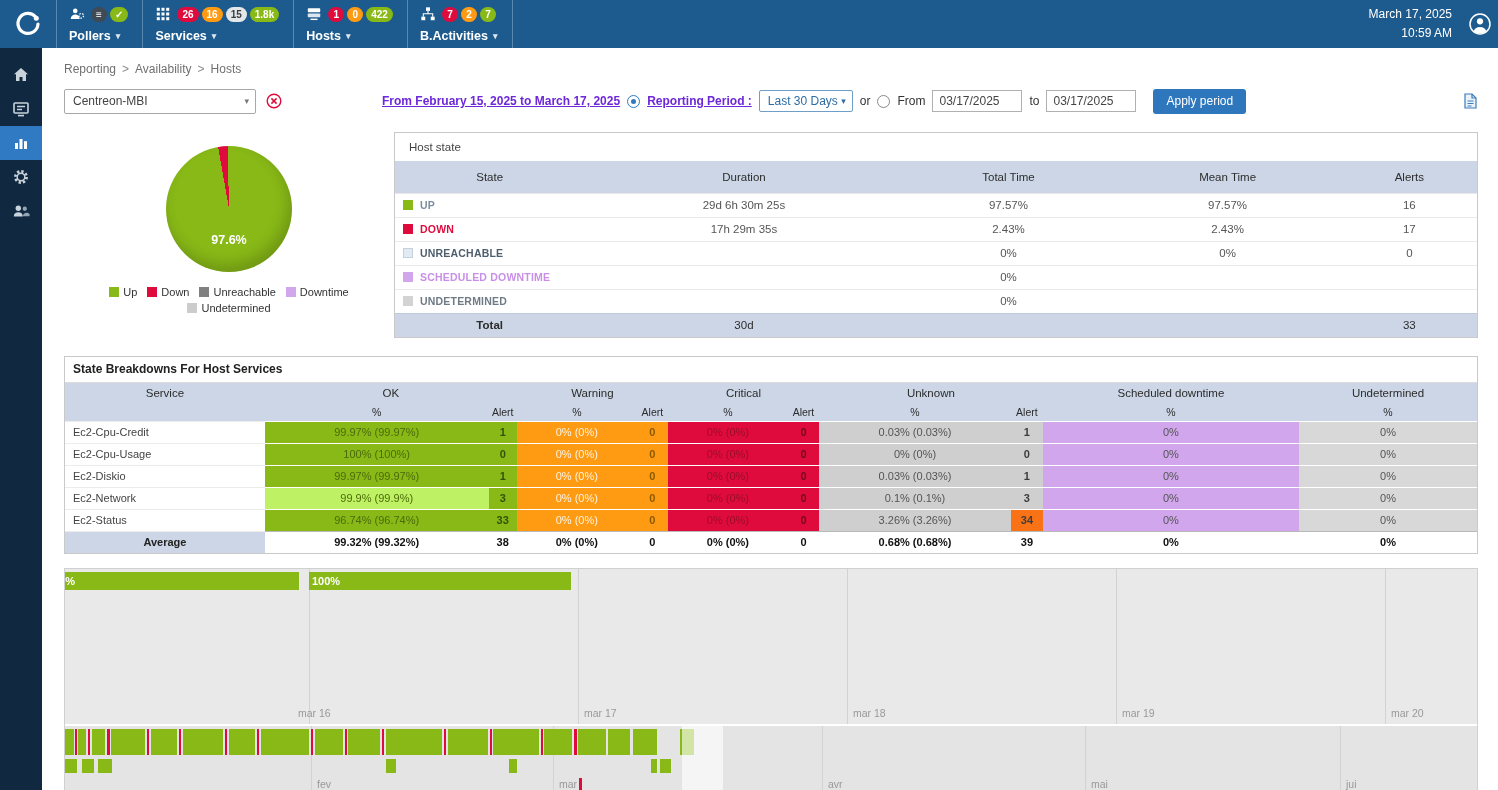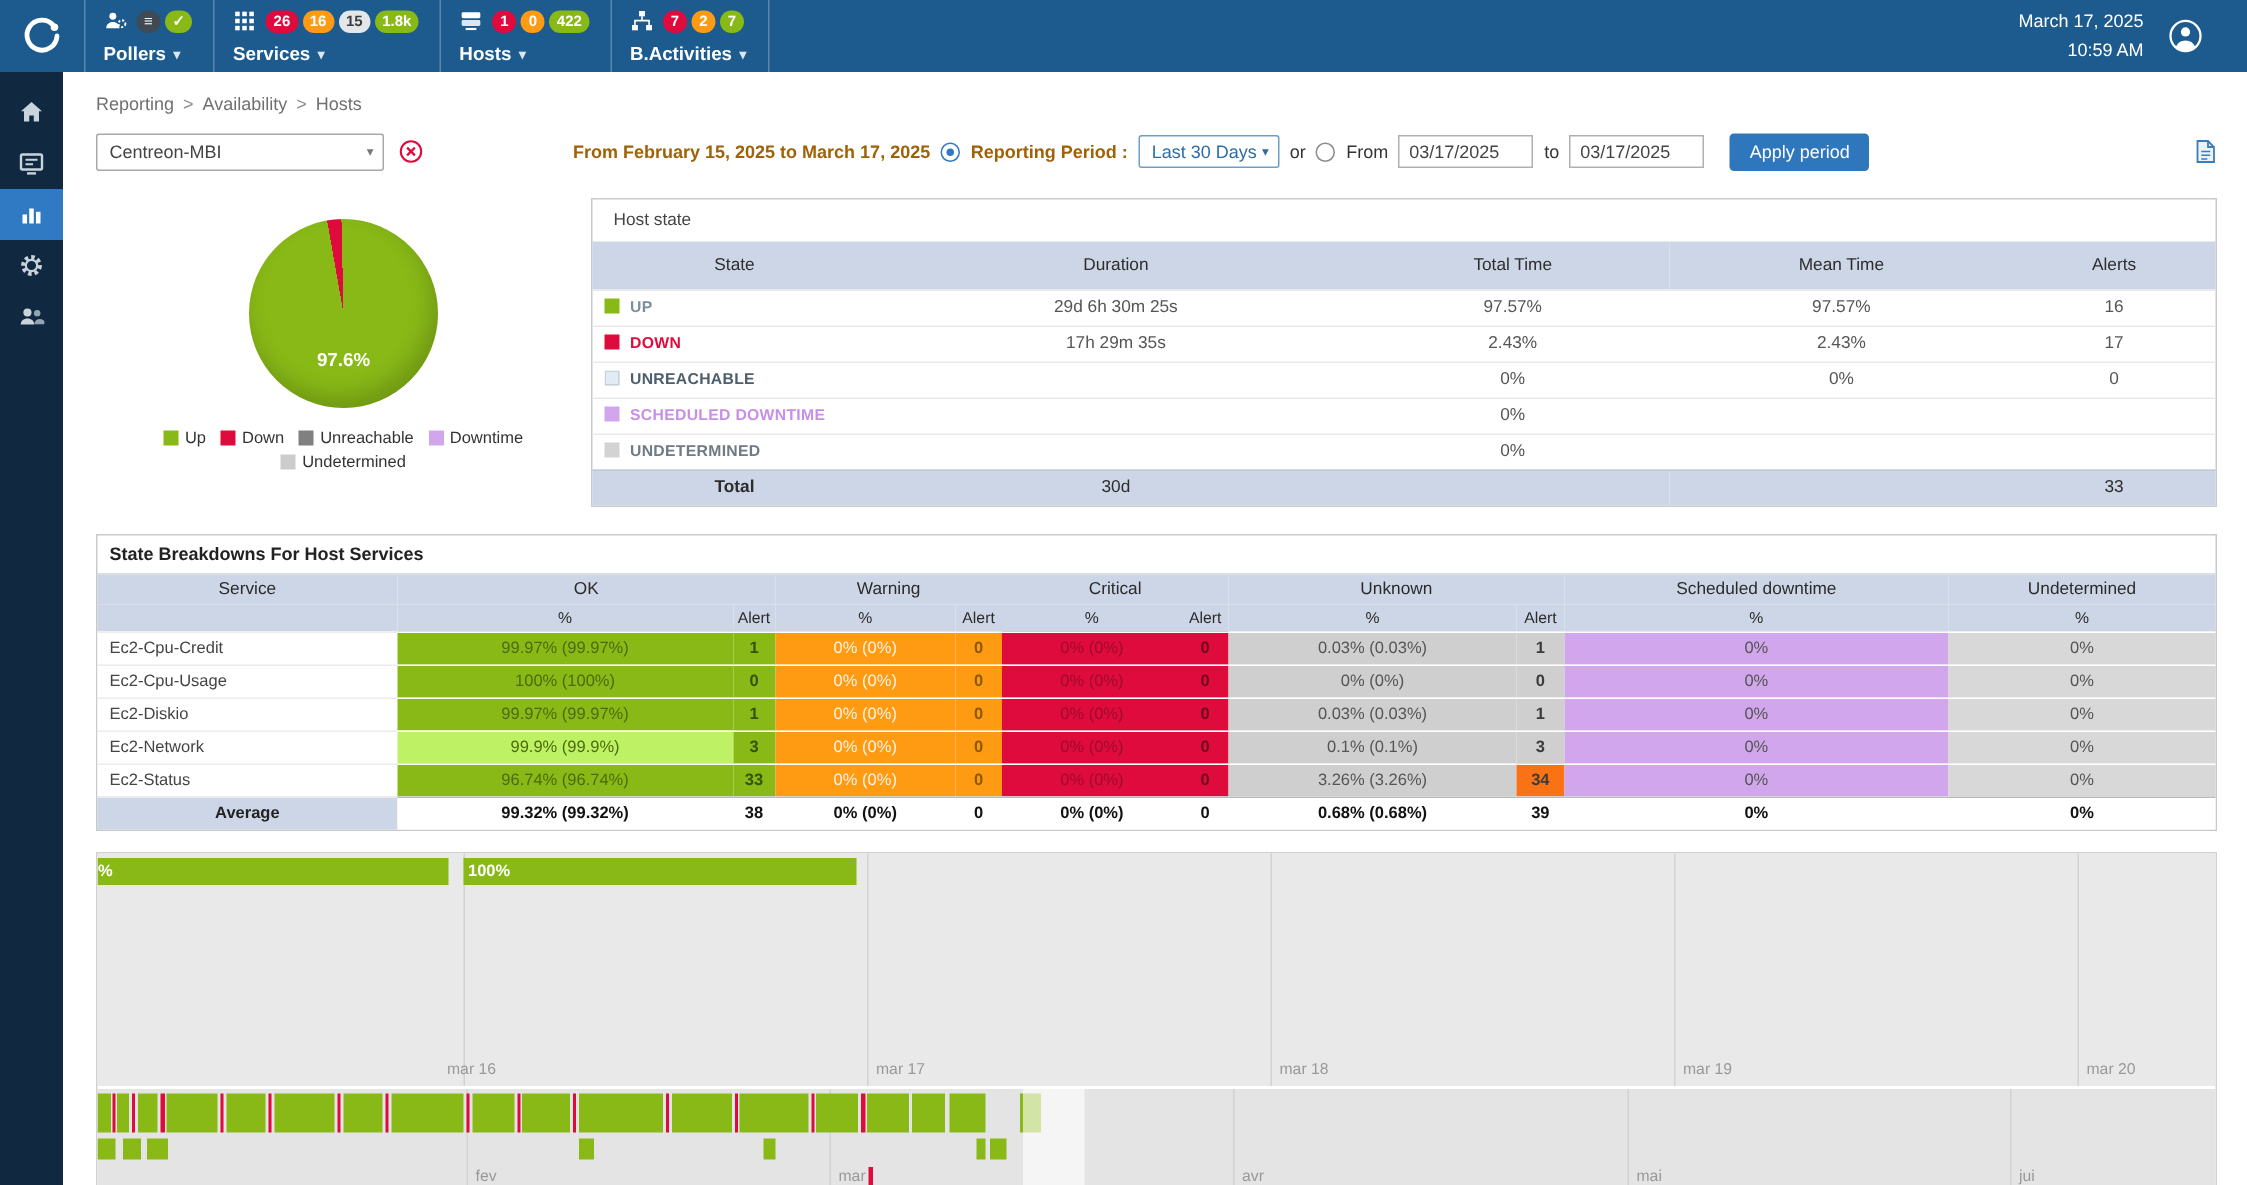--- a/index.html
+++ b/index.html
@@ -12,21 +12,21 @@
   .logo { width:56px; display:flex; align-items:center; justify-content:center; cursor:pointer; }
   .topnav { display:flex; }
   .nav-group { border-left:1px solid rgba(255,255,255,.28); padding:6px 14px 5px 12px; display:flex; flex-direction:column; justify-content:space-between; cursor:pointer; }
   .nav-group:last-child { border-right:1px solid rgba(255,255,255,.28); }
   .nav-top { display:flex; align-items:center; gap:5px; height:16px; }
   .nav-icon { display:flex; width:17px; height:16px; }
   .badges { display:flex; gap:3px; }
   .badge { min-width:16px; height:15px; border-radius:8px; padding:0 5px; font-size:10px; font-weight:bold; line-height:15px; text-align:center; }
   .nav-label { font-size:12.5px; font-weight:bold; display:flex; align-items:center; gap:5px; white-space:nowrap; }
   .chev { font-size:9px; opacity:.85; }
-  .top-right { margin-left:auto; display:flex; align-items:center; gap:16px; padding-right:29px; }
+  .top-right { margin-left:auto; display:flex; align-items:center; gap:16px; padding-right:6px; }
   .datetime { text-align:right; font-size:12px; line-height:1.55; white-space:nowrap; }
   .user-icon { width:24px; height:24px; cursor:pointer; display:flex; }
 
   
   .sidebar { position:absolute; top:48px; left:0; width:42px; height:742px; background:#102940; padding-top:10px; display:flex; flex-direction:column; }
   .side-item { height:34px; display:flex; align-items:center; justify-content:center; cursor:pointer; }
   .side-item.active { background:#2f7ac2; }
   .side-item svg { width:18px; height:18px; }
 
   
@@ -35,21 +35,21 @@
   .crumb { cursor:pointer; }
   .crumb-sep { margin:0 6px; color:#8a8a8a; }
 
   
   .filter-row { margin-top:4px; display:flex; align-items:center; height:30px; }
   .fake-select { height:25px; border:1px solid #a8a8a8; border-radius:2px; background:#fff; display:flex; align-items:center; padding:0 22px 0 8px; position:relative; cursor:pointer; color:#444; white-space:nowrap; }
   .fake-select .caret { position:absolute; right:6px; font-size:9px; color:#777; }
   .host-select { width:192px; }
   .clear-icon { margin-left:10px; cursor:pointer; display:flex; }
   .period-zone { margin-left:100px; display:flex; align-items:center; gap:7px; white-space:nowrap; }
-  .bold { font-weight:bold; color:#a16207; }
+  .bold { font-weight:bold; color:#6d28d9;text-decoration:underline; }
   .radio { width:13px; height:13px; border:1px solid #8a8a8a; border-radius:50%; background:#fff; display:inline-block; position:relative; cursor:pointer; flex:none; }
   .radio.checked { border-color:#2f7ac2; }
   .radio.checked::after { content:""; position:absolute; left:3px; top:3px; width:5px; height:5px; border-radius:50%; background:#2f7ac2; }
   .select-blue { border-color:#6f9fc8; color:#2e6da4; height:22px; width:94px; padding-right:18px; }
   .select-blue .caret { color:#2e6da4; }
   .date-input { width:90px; height:22px; border:1px solid #b0b0b0; padding:0 6px; font-family:"Liberation Sans",sans-serif; font-size:12px; color:#444; }
   .apply-btn { margin-left:10px; background:#2e77bd; color:#fff; border:none; border-radius:3px; height:25px; padding:0 13px; font-family:"Liberation Sans",sans-serif; font-size:12px; cursor:pointer; }
   .export-icon { margin-left:auto; cursor:pointer; display:flex; }
 
   

